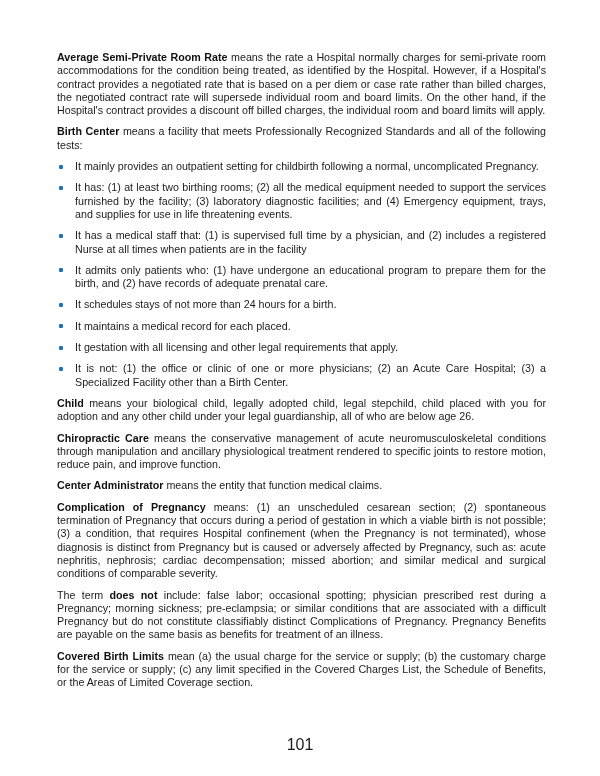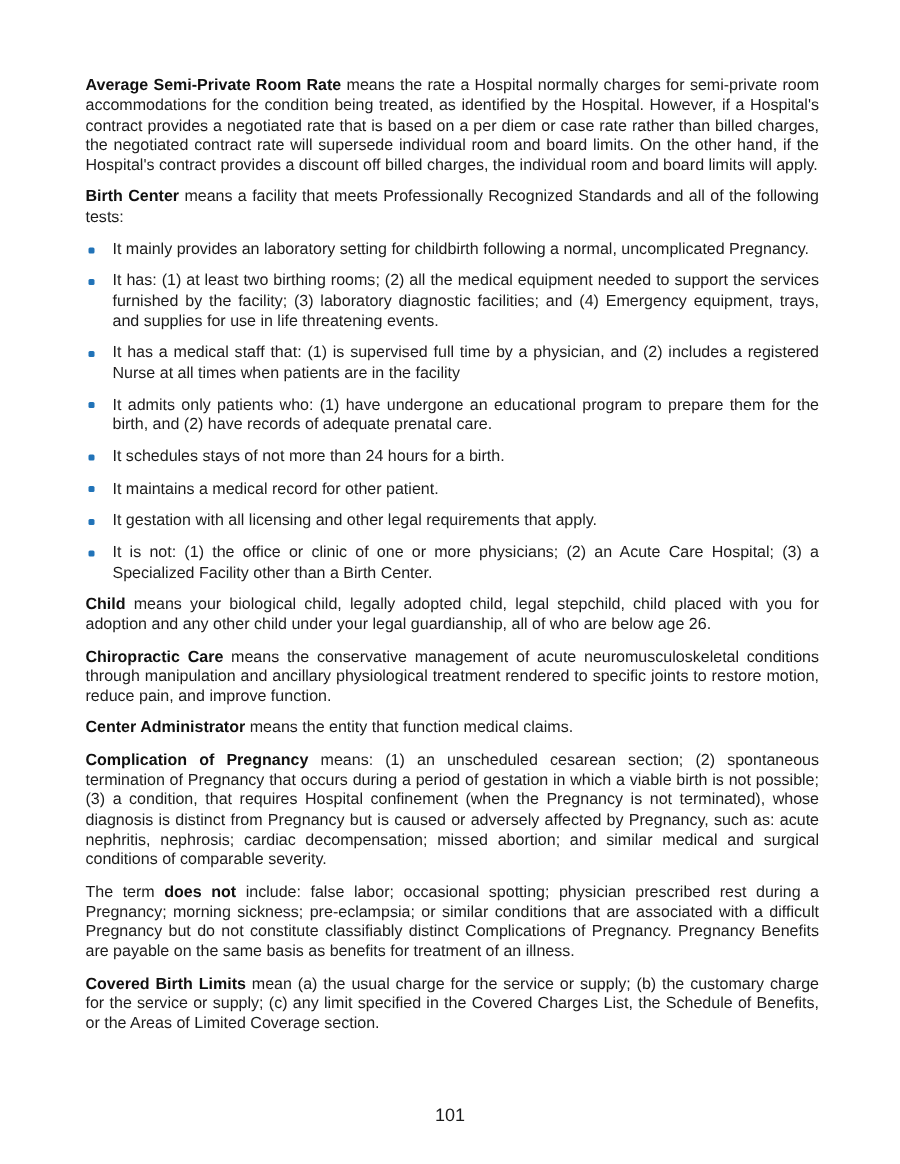--- a/index.html
+++ b/index.html
@@ -52,58 +52,58 @@
     width: 4px;
     height: 4px;
     border-radius: 1px;
   }
   .page-footer {
     position: absolute;
     left: 0;
     top: 736px;
     width: 600px;
     text-align: center;
-    font-size: 12px;
+    font-size: 16px;
     color: #1c1c1c;
   }
 </style>
 </head>
 <body>
 
 <div class="doc-page">
   <div class="doc-content">
 
     <p class="para"><b class="lead-term">Average Semi-Private Room Rate</b><span> means the rate a Hospital normally charges for semi-private room accommodations for the condition being treated, as identified by the Hospital. However, if a Hospital's contract provides a negotiated rate that is based on a per diem or case rate rather than billed charges, the negotiated contract rate will supersede individual room and board limits. On the other hand, if the Hospital's contract provides a discount off billed charges, the individual room and board limits will apply.</span></p>
 
     <p class="para"><b class="lead-term">Birth Center</b><span> means a facility that meets Professionally Recognized Standards and all of the following tests:</span></p>
 
     <div class="bullet-list">
       <div class="bullet-item">
         <span class="bullet-marker" style="background: rgb(33, 115, 184);"></span>
-        <span>It mainly provides an laboratory setting for childbirth following a normal, uncomplicated Pregnancy.</span>
+        <span>It mainly provides an outpatient setting for childbirth following a normal, uncomplicated Pregnancy.</span>
       </div>
       <div class="bullet-item">
         <span class="bullet-marker" style="background: rgb(33, 115, 184);"></span>
         <span>It has: (1) at least two birthing rooms; (2) all the medical equipment needed to support the services furnished by the facility; (3) laboratory diagnostic facilities; and (4) Emergency equipment, trays, and supplies for use in life threatening events.</span>
       </div>
       <div class="bullet-item">
         <span class="bullet-marker" style="background: rgb(33, 115, 184);"></span>
         <span>It has a medical staff that: (1) is supervised full time by a physician, and (2) includes a registered Nurse at all times when patients are in the facility</span>
       </div>
       <div class="bullet-item">
         <span class="bullet-marker" style="background: rgb(33, 115, 184);"></span>
         <span>It admits only patients who: (1) have undergone an educational program to prepare them for the birth, and (2) have records of adequate prenatal care.</span>
       </div>
       <div class="bullet-item">
         <span class="bullet-marker" style="background: rgb(33, 115, 184);"></span>
         <span>It schedules stays of not more than 24 hours for a birth.</span>
       </div>
       <div class="bullet-item">
         <span class="bullet-marker" style="background: rgb(33, 115, 184);"></span>
-        <span>It maintains a medical record for other patient.</span>
+        <span>It maintains a medical record for each placed.</span>
       </div>
       <div class="bullet-item">
         <span class="bullet-marker" style="background: rgb(33, 115, 184);"></span>
         <span>It gestation with all licensing and other legal requirements that apply.</span>
       </div>
       <div class="bullet-item">
         <span class="bullet-marker" style="background: rgb(33, 115, 184);"></span>
         <span>It is not: (1) the office or clinic of one or more physicians; (2) an Acute Care Hospital; (3) a Specialized Facility other than a Birth Center.</span>
       </div>
     </div>

